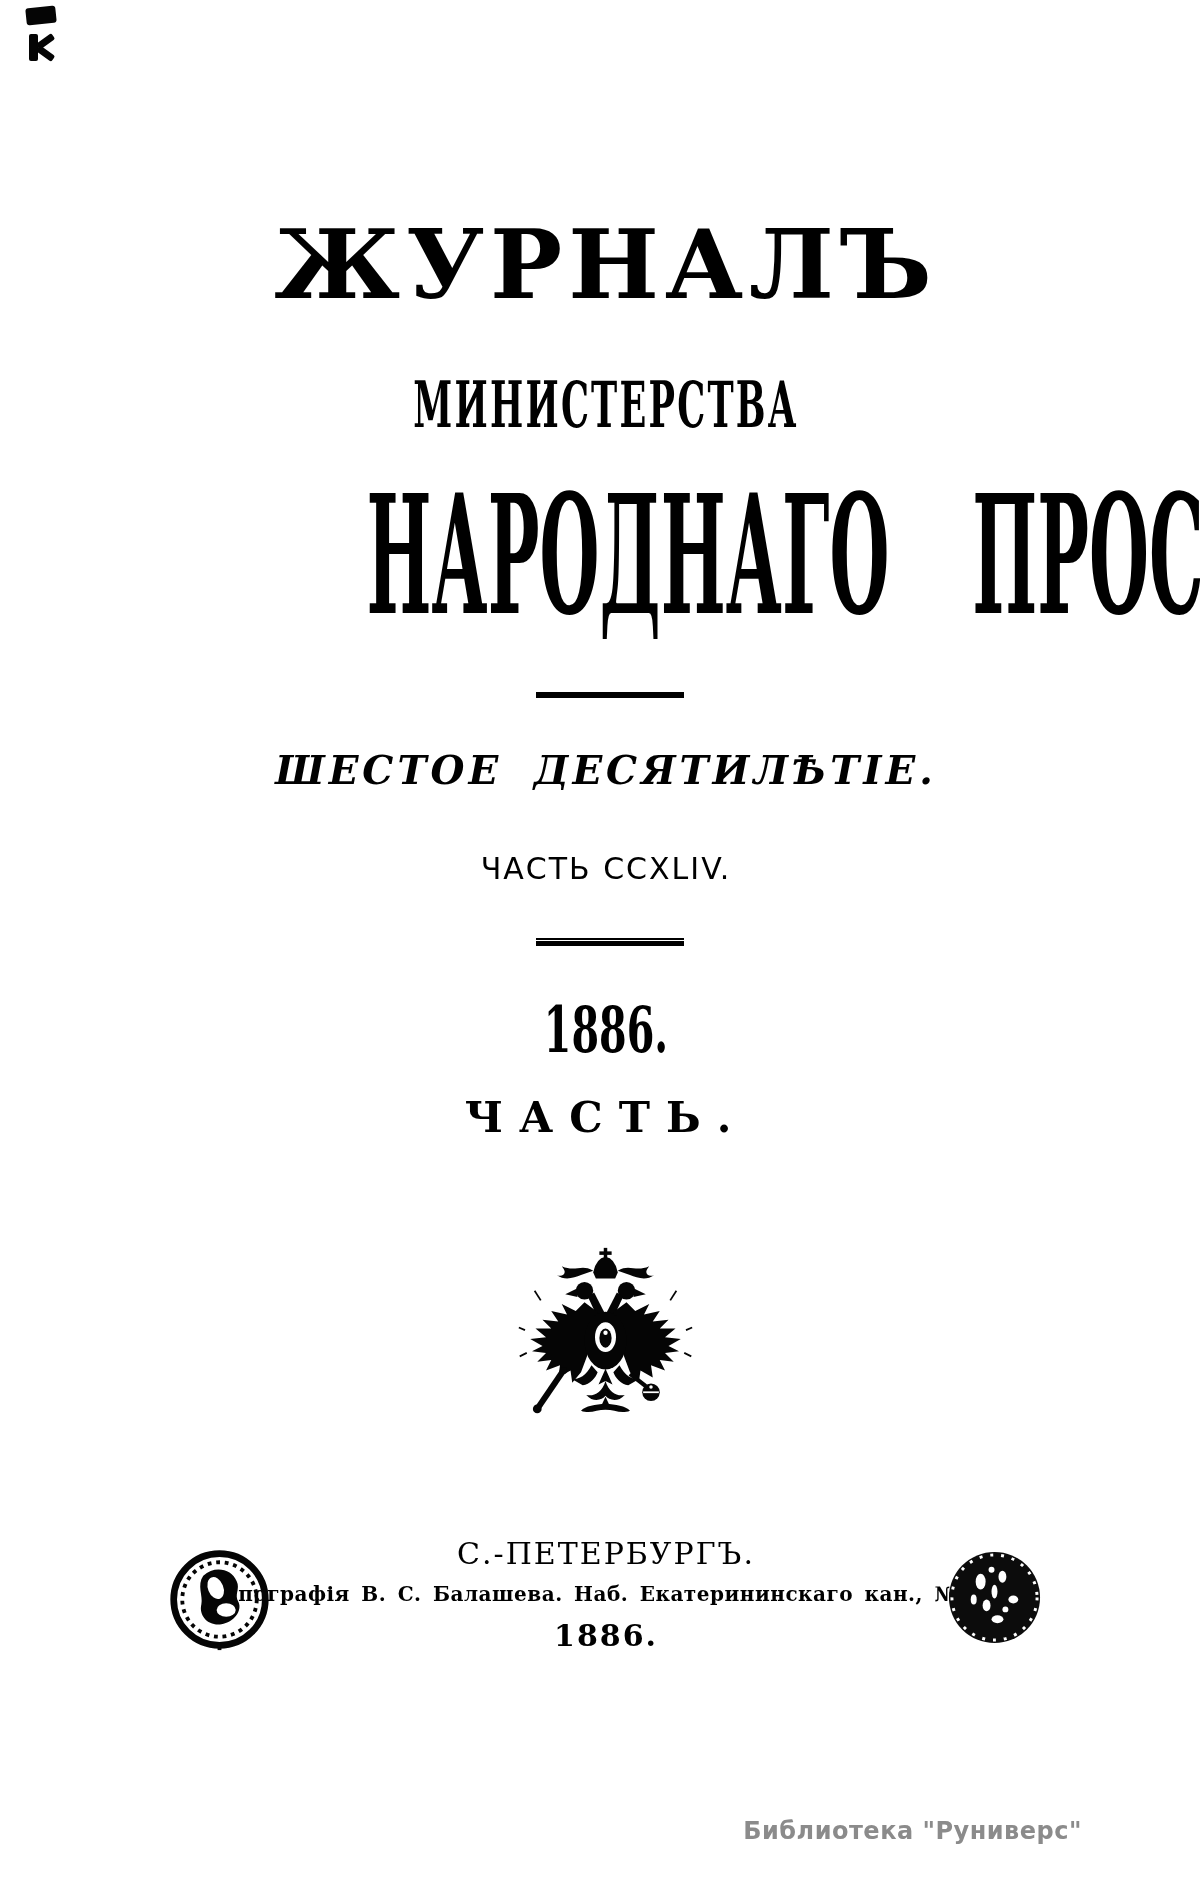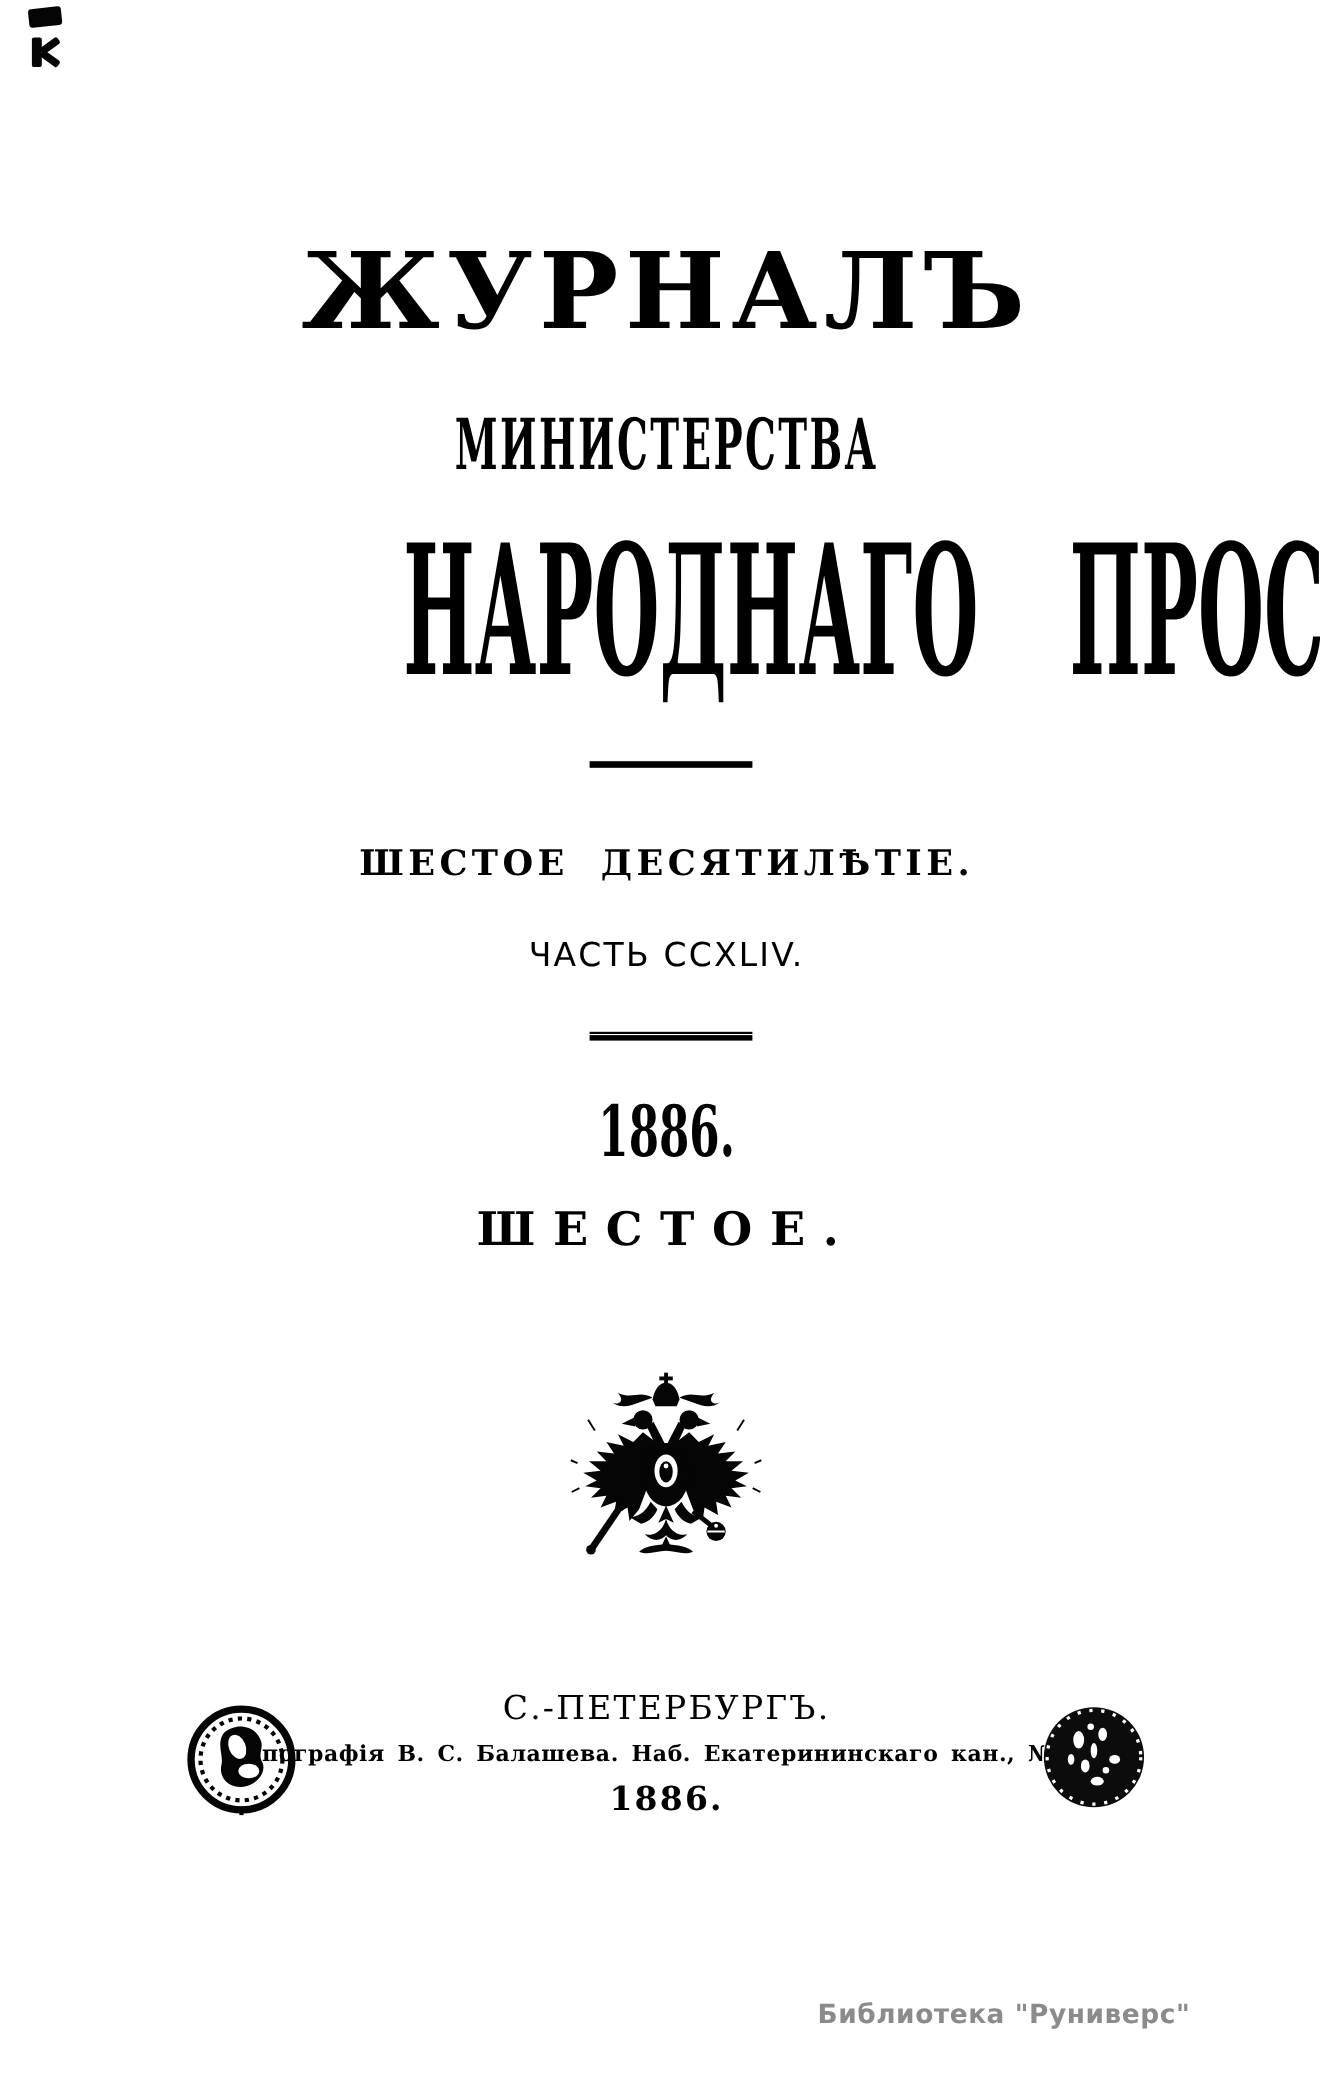--- a/index.html
+++ b/index.html
@@ -4,21 +4,21 @@
 <style>
   html,body{margin:0;padding:0;background:#fff;overflow:hidden;}
   #page{
     position:relative;width:1200px;height:1885px;background:#ffffff;
     font-family:"DejaVu Serif","Liberation Serif",serif;color:#000;
   }
   .line{position:absolute;left:12px;right:0;text-align:center;line-height:1;white-space:nowrap;}
   .journal-title{top:217px;font-size:96px;font-weight:bold;letter-spacing:6px;}
   .ministry-line{top:373px;font-size:64px;font-weight:bold;letter-spacing:4px;transform:scaleX(.55);}
   .subject-line{top:474px;font-size:164px;font-weight:bold;word-spacing:140px;transform:translateX(10px) scaleX(.42);}
-  .series-line{top:768px;font-size:32px;font-weight:bold;letter-spacing:4px;word-spacing:14px;}
+  .series-line{top:751px;font-size:39px;font-weight:bold;letter-spacing:4px;word-spacing:14px;font-style:italic;}
   .part-line{top:854px;font-family:"DejaVu Sans","Liberation Sans",sans-serif;font-size:30px;font-weight:normal;letter-spacing:2px;}
   .year-big{top:998px;font-size:64px;font-weight:bold;transform:scaleX(.62);}
   .month-line{top:1097px;font-size:42px;font-weight:bold;letter-spacing:16px;}
   .city-line{top:1539px;font-size:30px;letter-spacing:2px;}
   .printer-line{top:1584px;font-size:20px;font-weight:bold;letter-spacing:.5px;word-spacing:4px;}
   .imprint-year{top:1621px;font-size:30px;font-weight:bold;letter-spacing:2px;}
   .rule{position:absolute;left:536px;width:148px;background:#000;}
   .rule-1{top:692px;height:6px;}
   .rule-2a{top:938px;height:2px;}
   .rule-2b{top:941px;height:5px;}
@@ -52,21 +52,21 @@
 
   <div class="rule rule-1"></div>
 
   <div class="line series-line">ШЕСТОЕ ДЕСЯТИЛѢТІЕ.</div>
   <div class="line part-line">ЧАСТЬ CCXLIV.</div>
 
   <div class="rule rule-2a"></div>
   <div class="rule rule-2b"></div>
 
   <div class="line year-big">1886.</div>
-  <div class="line month-line">ШЕСТОЕ.</div>
+  <div class="line month-line">ЧАСТЬ.</div>
 
   <svg class="emblem" viewBox="0 0 200 210" xmlns="http://www.w3.org/2000/svg" fill="#050505">
 
     <rect x="98" y="2" width="4" height="13"></rect>
     <rect x="93" y="6" width="14" height="4"></rect>
     <path d="M86 30 Q89 14 100 12 Q111 14 114 30 L111 37 L89 37 Z"></path>
 
     <path d="M86 28 C72 20 66 30 50 23 C58 32 50 36 44 33 C54 40 64 36 72 33 Z"></path>
     <path d="M114 28 C128 20 134 30 150 23 C142 32 150 36 156 33 C146 40 136 36 128 33 Z"></path>
 

